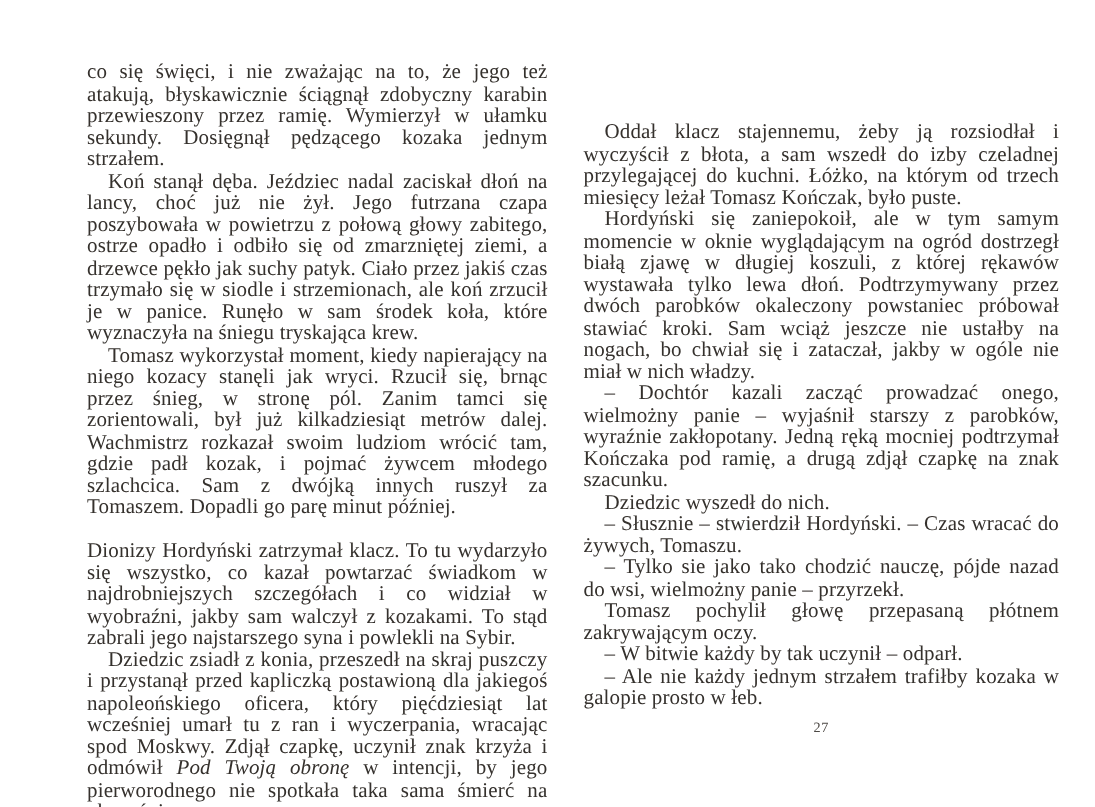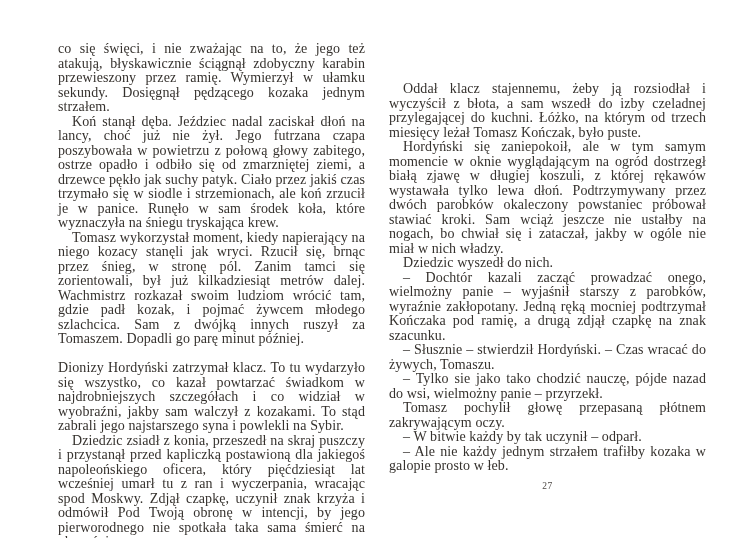--- a/index.html
+++ b/index.html
@@ -25,21 +25,21 @@
     margin: 0;
     font-size: 14px;
     line-height: 14.5px;
     text-align: justify;
     letter-spacing: 0.1px;
     hyphens: auto;
     -webkit-hyphens: auto;
   }
   p.para.indent { text-indent: 14px; }
   p.para.scene-break { margin-top: 14.5px; }
-  .italic { }
+  .italic { font-style: italic; }
   .page-number {
     position: absolute;
     top: 481px; left: 0; width: 100%;
     text-align: center;
     font-size: 9.5px;
     color: var(--page_number, #4c4844);
     letter-spacing: 0.5px;
   }
 </style>
 </head>
@@ -53,22 +53,22 @@
         <p class="para indent"><span>Tomasz wykorzystał moment, kiedy napierający na niego kozacy stanęli jak wryci. Rzucił się, brnąc przez śnieg, w stronę pól. Zanim tamci się zorientowali, był już kilkadziesiąt metrów dalej. Wachmistrz rozkazał swoim ludziom wrócić tam, gdzie padł kozak, i pojmać żywcem młodego szlachcica. Sam z dwójką innych ruszył za Tomaszem. Dopadli go parę minut później.</span></p>
         <p class="para scene-break"><span>Dionizy Hordyński zatrzymał klacz. To tu wydarzyło się wszystko, co kazał powtarzać świadkom w najdrobniejszych szczegółach i co widział w wyobraźni, jakby sam walczył z kozakami. To stąd zabrali jego najstarszego syna i powlekli na Sybir.</span></p>
         <p class="para indent"><span>Dziedzic zsiadł z konia, przeszedł na skraj puszczy i przystanął przed kapliczką postawioną dla jakiegoś napoleońskiego oficera, który pięćdziesiąt lat wcześniej umarł tu z ran i wyczerpania, wracając spod Moskwy. Zdjął czapkę, uczynił znak krzyża i odmówił </span><span class="italic">Pod Twoją obronę</span><span> w intencji, by jego pierworodnego nie spotkała taka sama śmierć na obczyźnie.</span></p>
         <p class="para indent"><span>Pół godziny później wrócił do dworu.</span></p>
       </div>
   </div>
   <div class="page page-right">
     <div class="text-block">
         <p class="para indent"><span>Oddał klacz stajennemu, żeby ją rozsiodłał i wyczyścił z błota, a sam wszedł do izby czeladnej przylegającej do kuchni. Łóżko, na którym od trzech miesięcy leżał Tomasz Kończak, było puste.</span></p>
         <p class="para indent"><span>Hordyński się zaniepokoił, ale w tym samym momencie w oknie wyglądającym na ogród dostrzegł białą zjawę w długiej koszuli, z której rękawów wystawała tylko lewa dłoń. Podtrzymywany przez dwóch parobków okaleczony powstaniec próbował stawiać kroki. Sam wciąż jeszcze nie ustałby na nogach, bo chwiał się i zataczał, jakby w ogóle nie miał w nich władzy.</span></p>
+        <p class="para indent"><span>– Dochtór kazali zacząć prowadzać onego, wielmożny panie – wyjaśnił starszy z parobków, wyraźnie zakłopotany. Jedną ręką mocniej podtrzymał Kończaka pod ramię, a drugą zdjął czapkę na znak szacunku.</span></p>
         <p class="para indent"><span>Dziedzic wyszedł do nich.</span></p>
-        <p class="para indent"><span>– Dochtór kazali zacząć prowadzać onego, wielmożny panie – wyjaśnił starszy z parobków, wyraźnie zakłopotany. Jedną ręką mocniej podtrzymał Kończaka pod ramię, a drugą zdjął czapkę na znak szacunku.</span></p>
         <p class="para indent"><span>– Słusznie – stwierdził Hordyński. – Czas wracać do żywych, Tomaszu.</span></p>
         <p class="para indent"><span>– Tylko sie jako tako chodzić nauczę, pójde nazad do wsi, wielmożny panie – przyrzekł.</span></p>
         <p class="para indent"><span>Tomasz pochylił głowę przepasaną płótnem zakrywającym oczy.</span></p>
         <p class="para indent"><span>– W bitwie każdy by tak uczynił – odparł.</span></p>
         <p class="para indent"><span>– Ale nie każdy jednym strzałem trafiłby kozaka w galopie prosto w łeb.</span></p>
       </div>
     <div class="page-number">27</div>
   </div>
 </div>
 

